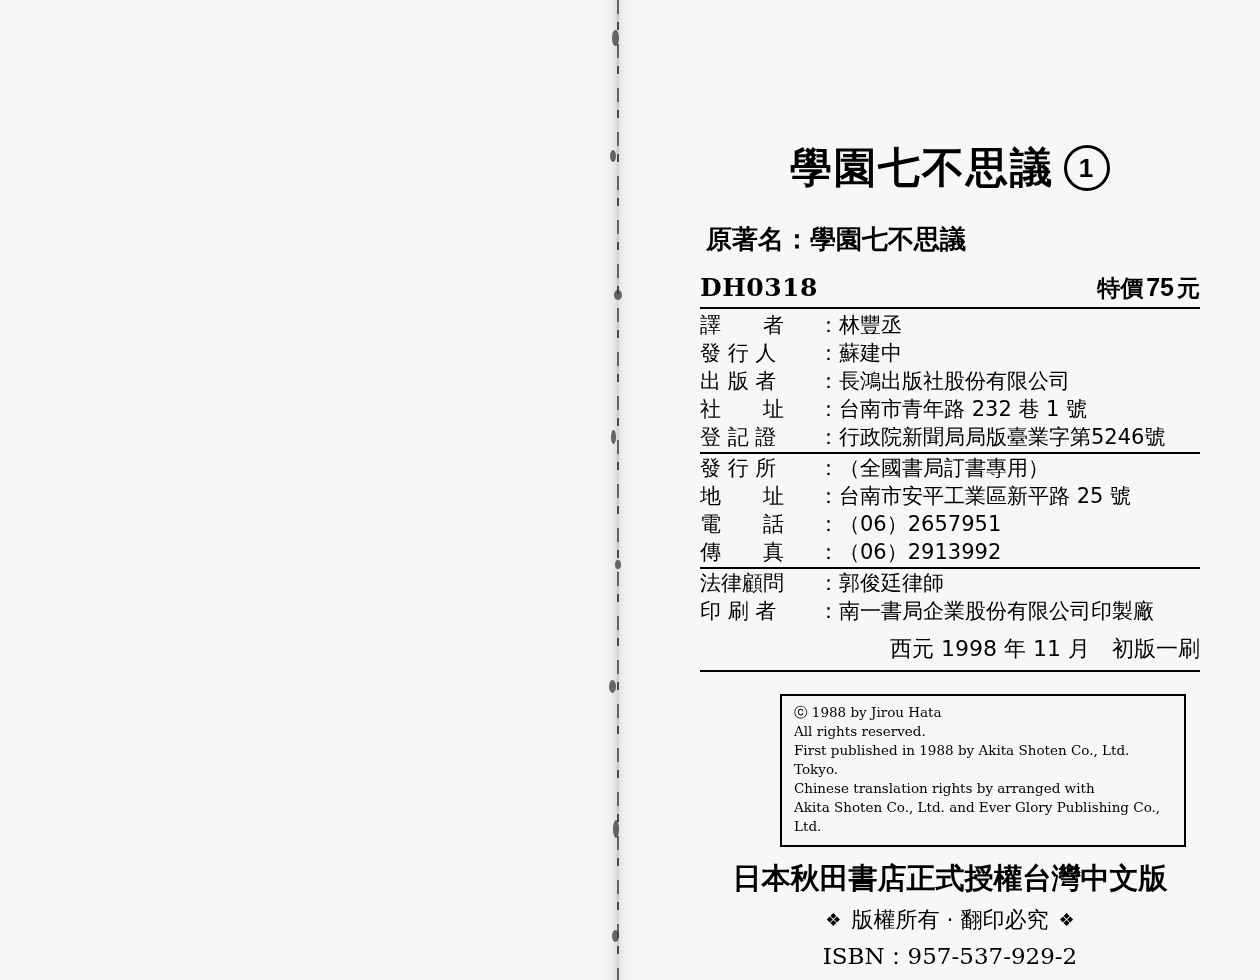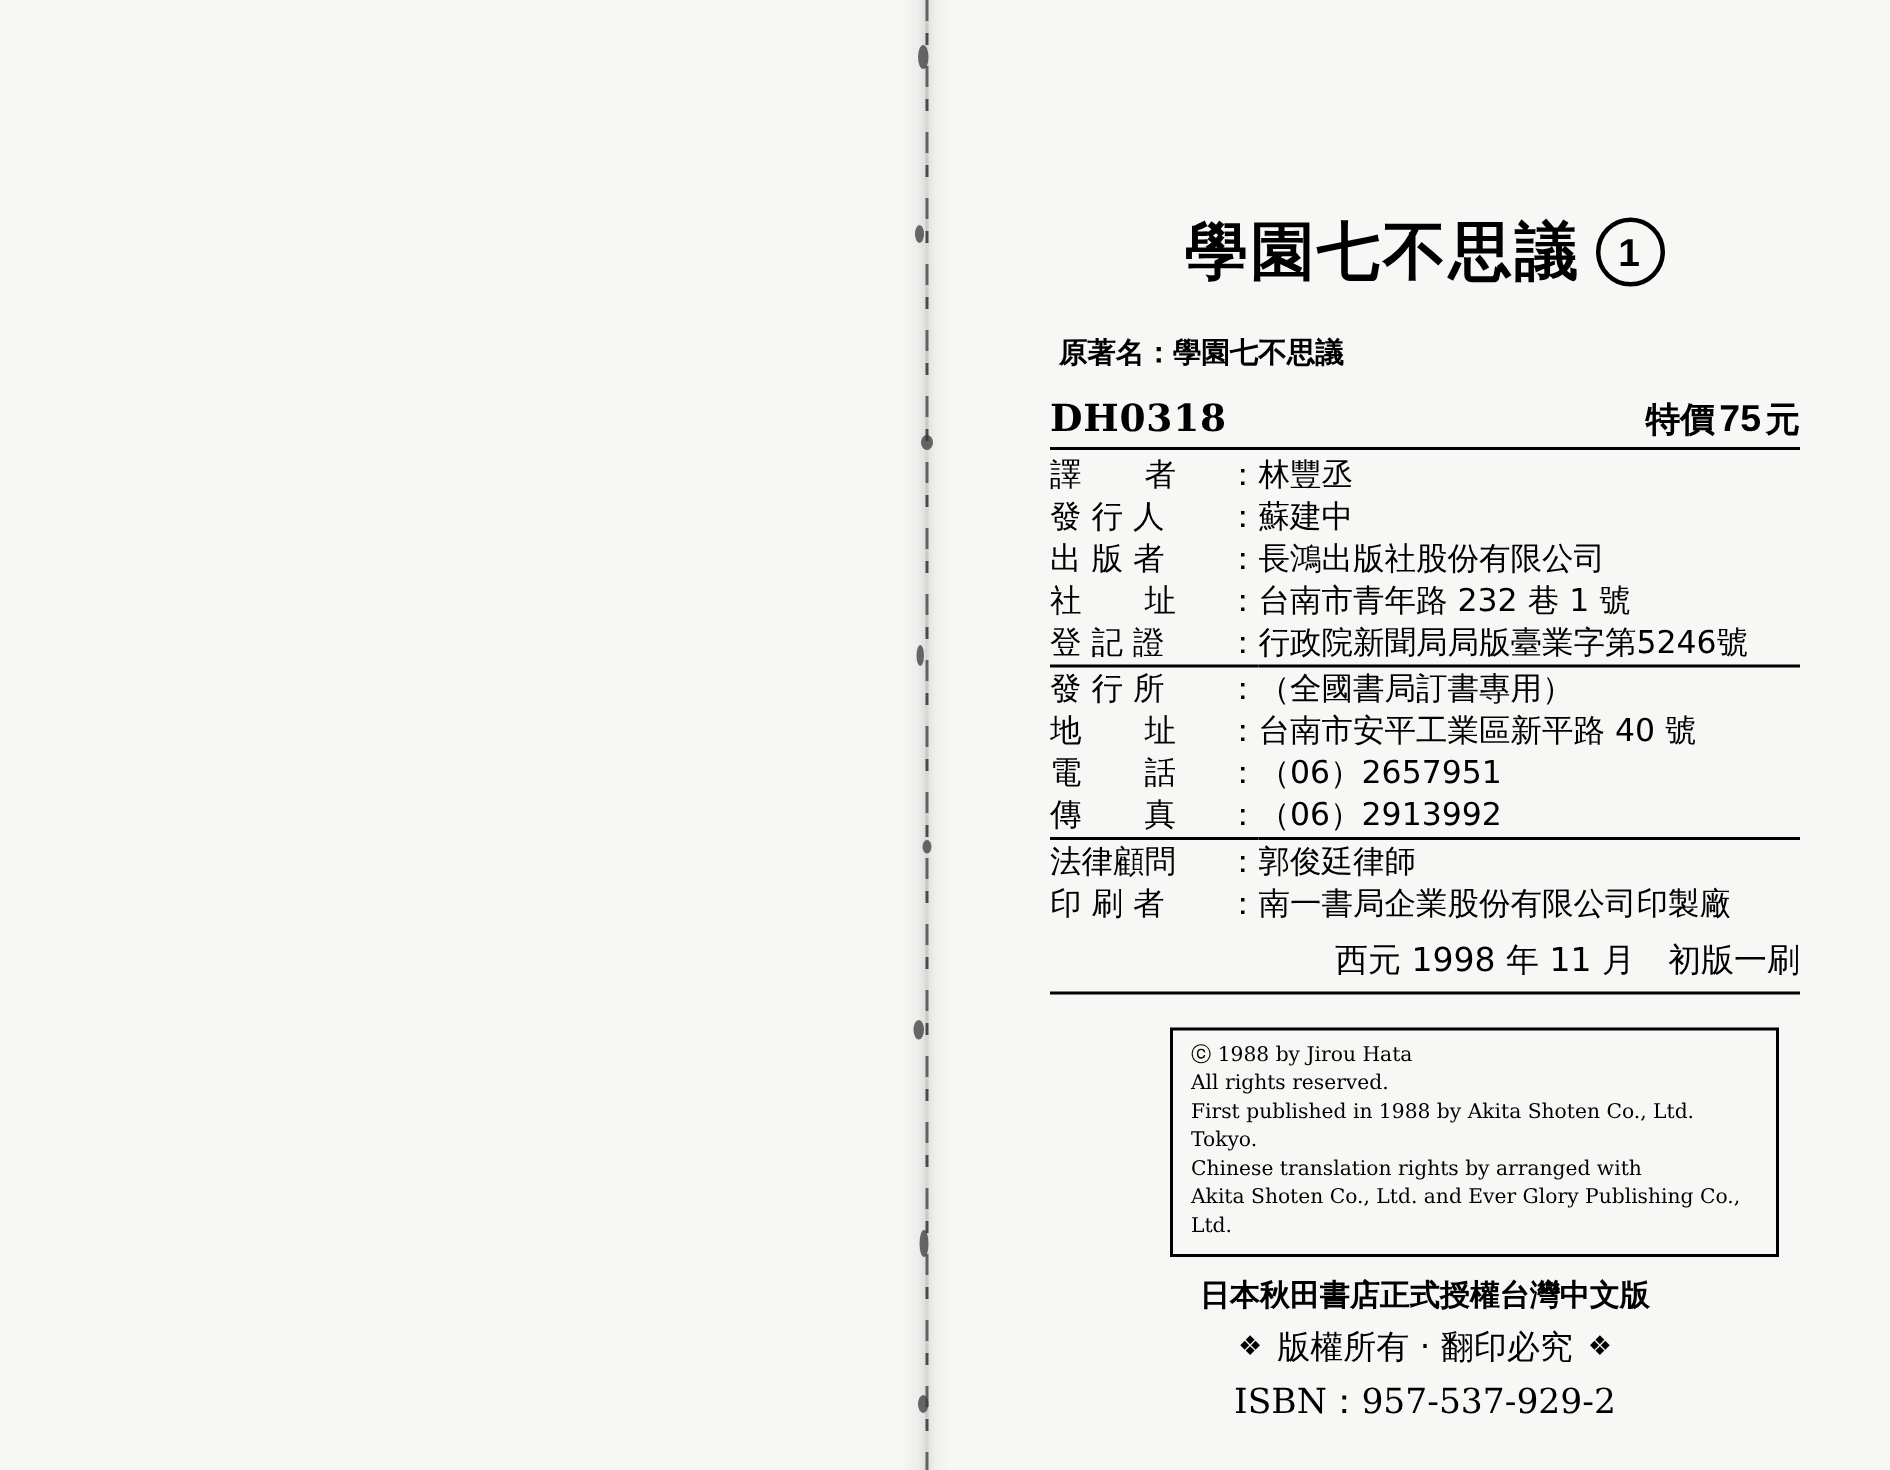--- a/index.html
+++ b/index.html
@@ -84,21 +84,21 @@
     width: 40px;
     height: 40px;
     border: 3px solid #000;
     border-radius: 50%;
     font-size: 26px;
     font-weight: bold;
     line-height: 1;
   }
 
   .orig-title {
-    font-size: 19px;
+    font-size: 26px;
     font-weight: bold;
     margin: 0 0 16px 6px;
     white-space: nowrap;
   }
 
   .code-row {
     display: flex;
     justify-content: space-between;
     align-items: baseline;
     border-bottom: 2px solid #000;
@@ -160,21 +160,21 @@
     border: 2px solid #000;
     padding: 7px 10px 8px 12px;
     width: 380px;
     font-family: "DejaVu Serif", serif;
     font-size: 13.5px;
     line-height: 1.42;
   }
 
   .licence-line {
     text-align: center;
-    font-size: 20px;
+    font-size: 29px;
     font-weight: bold;
     margin-top: 12px;
     white-space: nowrap;
   }
   .rights-line {
     text-align: center;
     font-size: 22px;
     margin-top: 6px;
     white-space: nowrap;
     display: flex;
@@ -255,21 +255,21 @@
           <td class="value">行政院新聞局局版臺業字第5246號</td>
         </tr>
         <tr>
           <td class="label">發 行 所</td>
           <td class="colon">：</td>
           <td class="value">（全國書局訂書專用）</td>
         </tr>
         <tr>
           <td class="label">地　　址</td>
           <td class="colon">：</td>
-          <td class="value">台南市安平工業區新平路 40 號</td>
+          <td class="value">台南市安平工業區新平路 25 號</td>
         </tr>
         <tr>
           <td class="label">電　　話</td>
           <td class="colon">：</td>
           <td class="value">（06）2657951</td>
         </tr>
         <tr class="rule-under">
           <td class="label">傳　　真</td>
           <td class="colon">：</td>
           <td class="value">（06）2913992</td>

